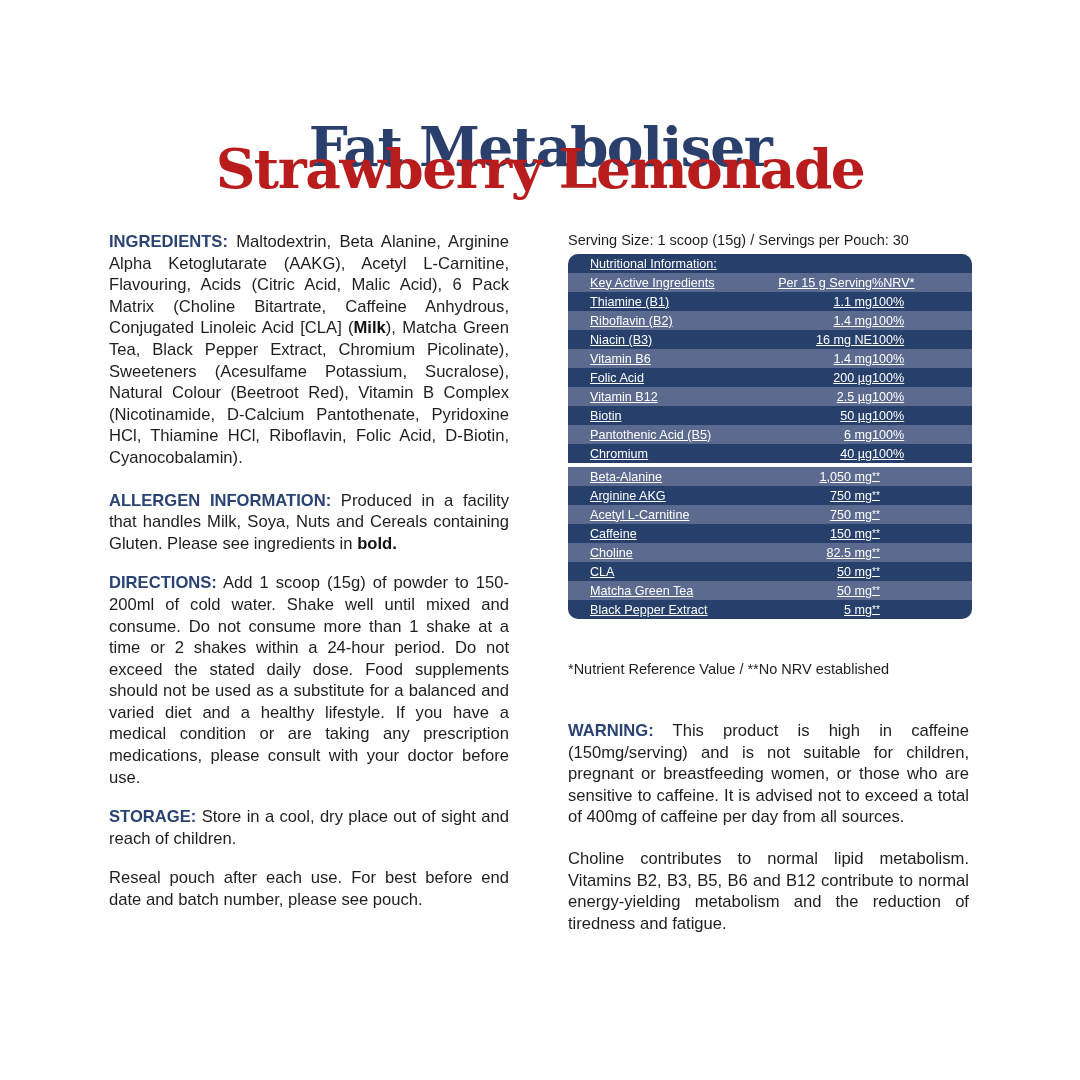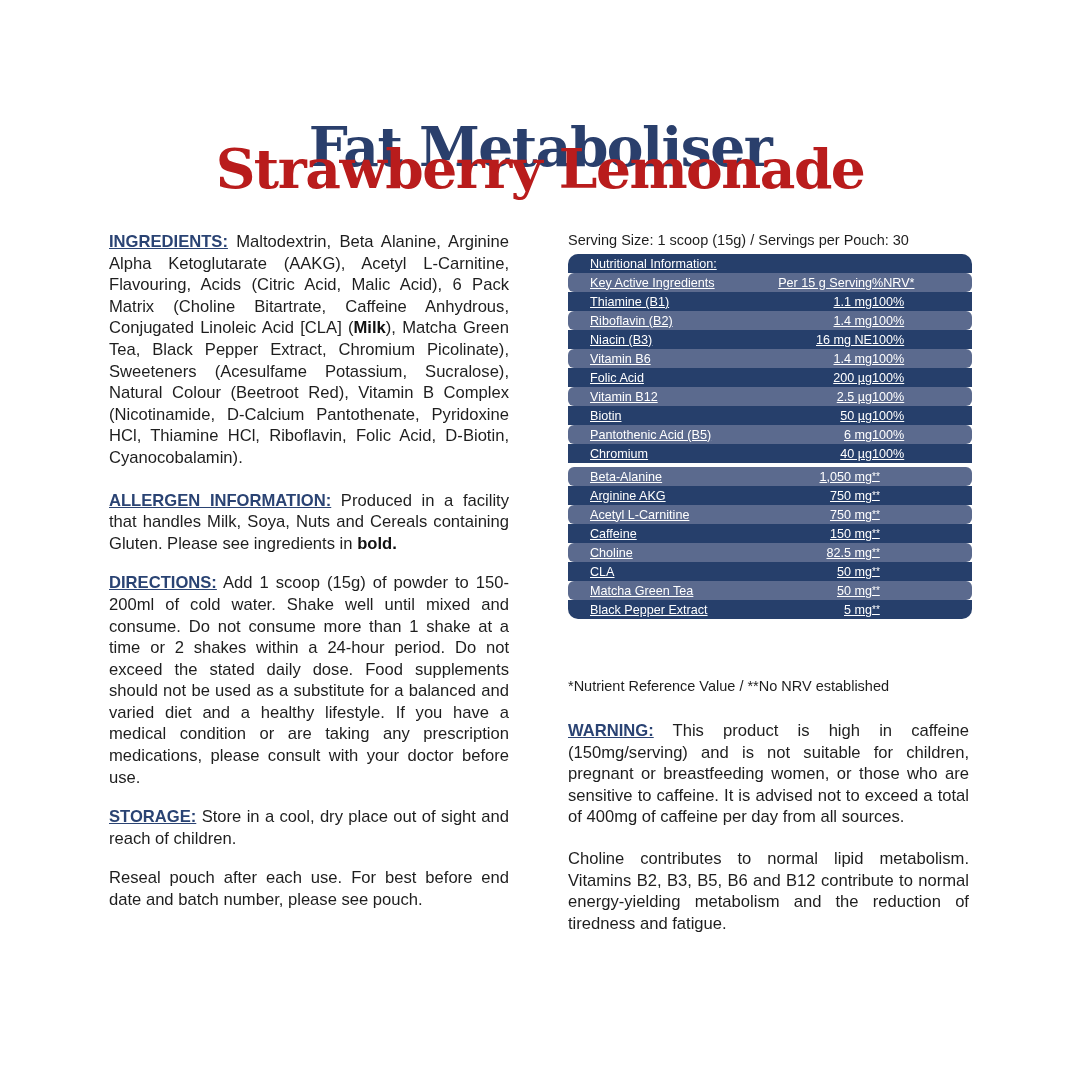--- a/index.html
+++ b/index.html
@@ -4,34 +4,34 @@
 <style>
   html, body { margin: 0; padding: 0; background: #ffffff; }
   body { width: 1080px; height: 1080px; position: relative; overflow: hidden; font-family: "Liberation Sans", "DejaVu Sans", sans-serif; color: #1e1e1e; }
   .title { position: absolute; left: 0; width: 1080px; text-align: center; font-family: "DejaVu Serif", "Liberation Serif", serif; font-weight: bold; letter-spacing: -1.5px; }
   .title-main { top: 76px; font-size: 55px; color: #2a3f6c; margin-top: 38px; }
   .title-sub { top: 136px; font-size: 55px; color: #b91c1c; }
 
   .left { position: absolute; left: 109px; top: 231px; width: 400px; font-size: 16.6px; line-height: 21.6px; text-align: justify; }
   .right-text { position: absolute; left: 568px; width: 401px; font-size: 16.6px; line-height: 21.6px; text-align: justify; }
   .para { margin: 0 0 14px 0; }
-  .label { color: #2a4373; font-weight: bold; text-decoration: underline; }
+  .label { color: #2a4373; font-weight: bold; }
   .b { font-weight: bold; color: #111; }
 
   .serving { position: absolute; left: 568px; top: 232px; font-size: 14.5px; color: #1e1e1e; white-space: nowrap; }
   .table { position: absolute; left: 568px; top: 254px; width: 404px; border-radius: 10px; overflow: hidden; font-size: 12.6px; color: #ffffff; background: #ffffff; }
   .row { display: flex; align-items: center; height: 19px; padding: 0 22px; box-sizing: border-box; text-decoration: underline; }
   .row.dark { background: #263f6b; }
-  .row.light { background: #5b6a8e; border-radius: 6px; }
+  .row.light { background: #5b6a8e; }
   .c1 { flex: 0 0 170px; }
   .c2 { flex: 0 0 112px; text-align: right; }
   .c3 { flex: 1 1 auto; text-align: left; }
   .sep { height: 4px; background: #ffffff; }
   .stars { font-size: 10px; }
-  .footnote { position: absolute; left: 568px; top: 678px; font-size: 14.5px; color: #1e1e1e; white-space: nowrap; }
+  .footnote { position: absolute; left: 568px; top: 661px; font-size: 14.5px; color: #1e1e1e; white-space: nowrap; }
 </style>
 </head>
 <body>
 
 <div class="title title-main">Fat Metaboliser</div>
 <div class="title title-sub">Strawberry Lemonade</div>
 
 <div class="left">
   <p class="para" style="margin-bottom:21px;">
     <span class="label">INGREDIENTS:</span><span> Maltodextrin, Beta Alanine, Arginine Alpha Ketoglutarate (AAKG), Acetyl L-Carnitine, Flavouring, Acids (Citric Acid, Malic Acid), 6 Pack Matrix (Choline Bitartrate, Caffeine Anhydrous, Conjugated Linoleic Acid [CLA] (</span><span class="b">Milk</span><span>), Matcha Green Tea, Black Pepper Extract, Chromium Picolinate), Sweeteners (Acesulfame Potassium, Sucralose), Natural Colour (Beetroot Red), Vitamin B Complex (Nicotinamide, D-Calcium Pantothenate, Pyridoxine HCl, Thiamine HCl, Riboflavin, Folic Acid, D-Biotin, Cyanocobalamin).</span>

